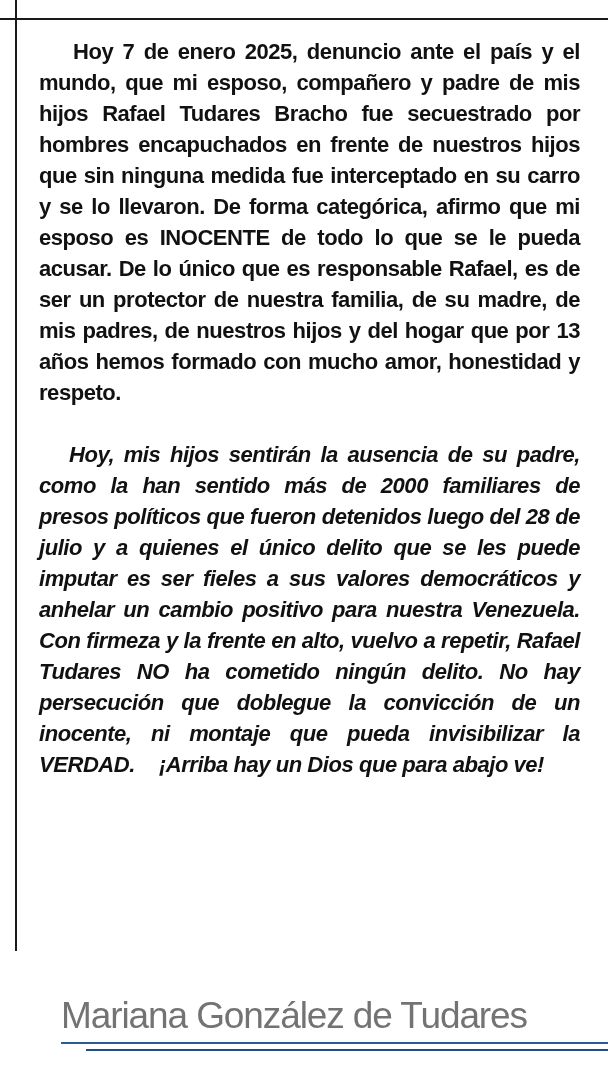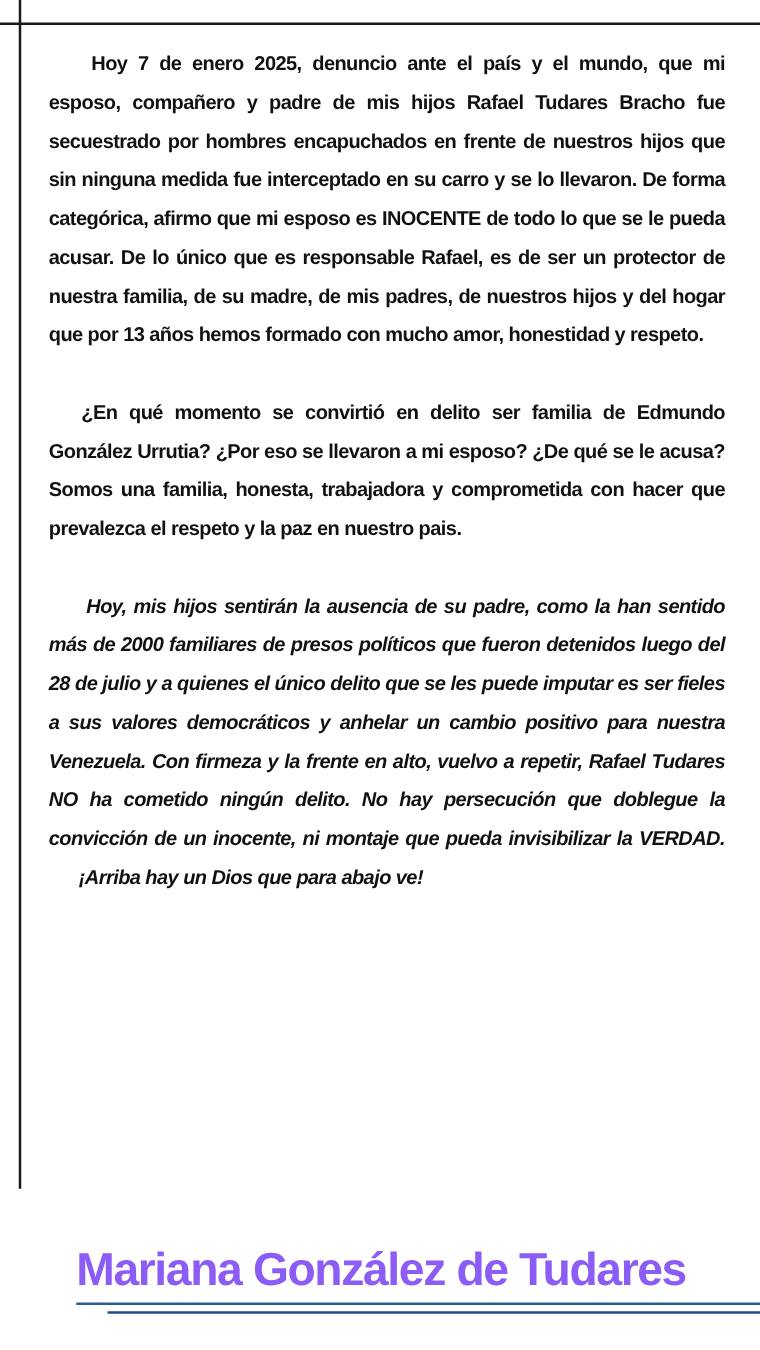--- a/index.html
+++ b/index.html
@@ -32,21 +32,21 @@
     background: #1a1a1a;
   }
   .letter {
     position: absolute;
     left: 39px;
     top: 36px;
     width: 541px;
   }
   .para {
     margin: 0 0 31px 0;
-    font-size: 16px;
+    font-size: 22px;
     font-weight: bold;
     line-height: 31px;
     text-align: justify;
     letter-spacing: -0.45px;
     word-spacing: 0px;
   }
   .para.indent-1 { text-indent: 34px; }
   .para.indent-2 { text-indent: 26px; }
   .para.indent-3 { text-indent: 30px; font-style: italic; }
   .para .closing-gap {
@@ -56,25 +56,25 @@
   .para.last {
     text-align-last: left;
     margin-bottom: 0;
   }
   .signature {
     position: absolute;
     left: 61px;
     top: 993px;
     width: 520px;
     font-size: 37px;
-    font-weight: bold;
+    font-weight: normal;
     letter-spacing: -1.1px;
     line-height: 46px;
     white-space: nowrap;
-    color: #8b5cf6;
+    color: #737373;
   }
   .rule-1 {
     position: absolute;
     left: 61px;
     top: 1042px;
     width: 547px;
     height: 2px;
     background: #2b5c95;
   }
   .rule-2 {
@@ -87,19 +87,18 @@
   }
 </style>
 </head>
 <body>
 
 <div class="frame-top"></div>
 <div class="frame-left"></div>
 
 <div class="letter">
   <p class="para indent-1">Hoy 7 de enero 2025, denuncio ante el país y el mundo, que mi esposo, compañero y padre de mis hijos Rafael Tudares Bracho fue secuestrado por hombres encapuchados en frente de nuestros hijos que sin ninguna medida fue interceptado en su carro y se lo llevaron. De forma categórica, afirmo que mi esposo es INOCENTE de todo lo que se le pueda acusar. De lo único que es responsable Rafael, es de ser un protector de nuestra familia, de su madre, de mis padres, de nuestros hijos y del hogar que por 13 años hemos formado con mucho amor, honestidad y respeto.</p>
-  <p class="para indent-2">¿En qué momento se convirtió en delito ser familia de Edmundo González Urrutia? ¿Por eso se llevaron a mi esposo? ¿De qué se le acusa? Somos una familia, honesta, trabajadora y comprometida con hacer que prevalezca el respeto y la paz en nuestro pais.</p>
   <p class="para indent-3 last"><span>Hoy, mis hijos sentirán la ausencia de su padre, como la han sentido más de 2000 familiares de presos políticos que fueron detenidos luego del 28 de julio y a quienes el único delito que se les puede imputar es ser fieles a sus valores democráticos y anhelar un cambio positivo para nuestra Venezuela. Con firmeza y la frente en alto, vuelvo a repetir, Rafael Tudares NO ha cometido ningún delito. No hay persecución que doblegue la convicción de un inocente, ni montaje que pueda invisibilizar la VERDAD.</span><span class="closing-gap"></span><span>¡Arriba hay un Dios que para abajo ve!</span></p>
 </div>
 
 <div class="signature">Mariana González de Tudares</div>
 <div class="rule-1"></div>
 <div class="rule-2"></div>
 
 </body></html>

